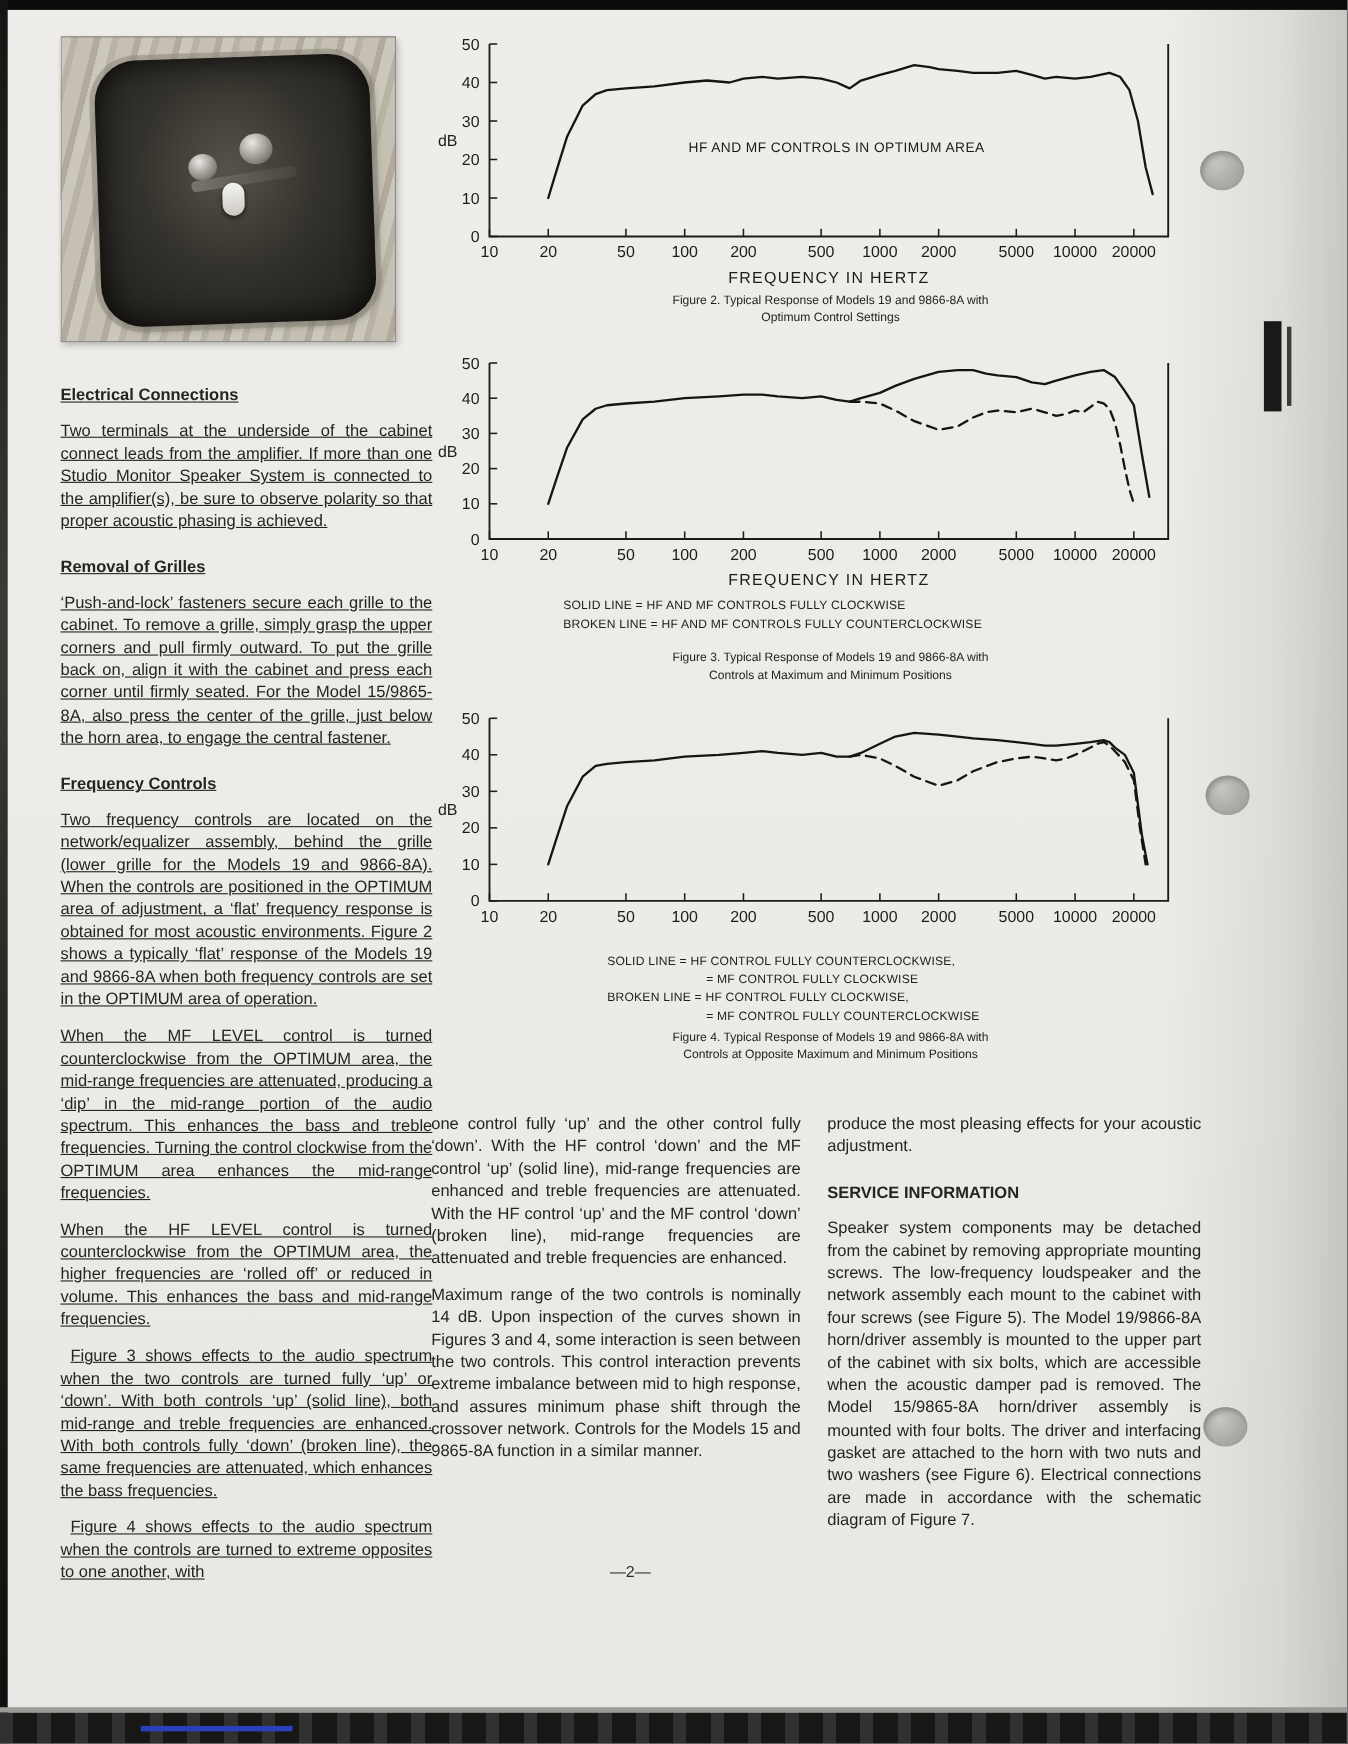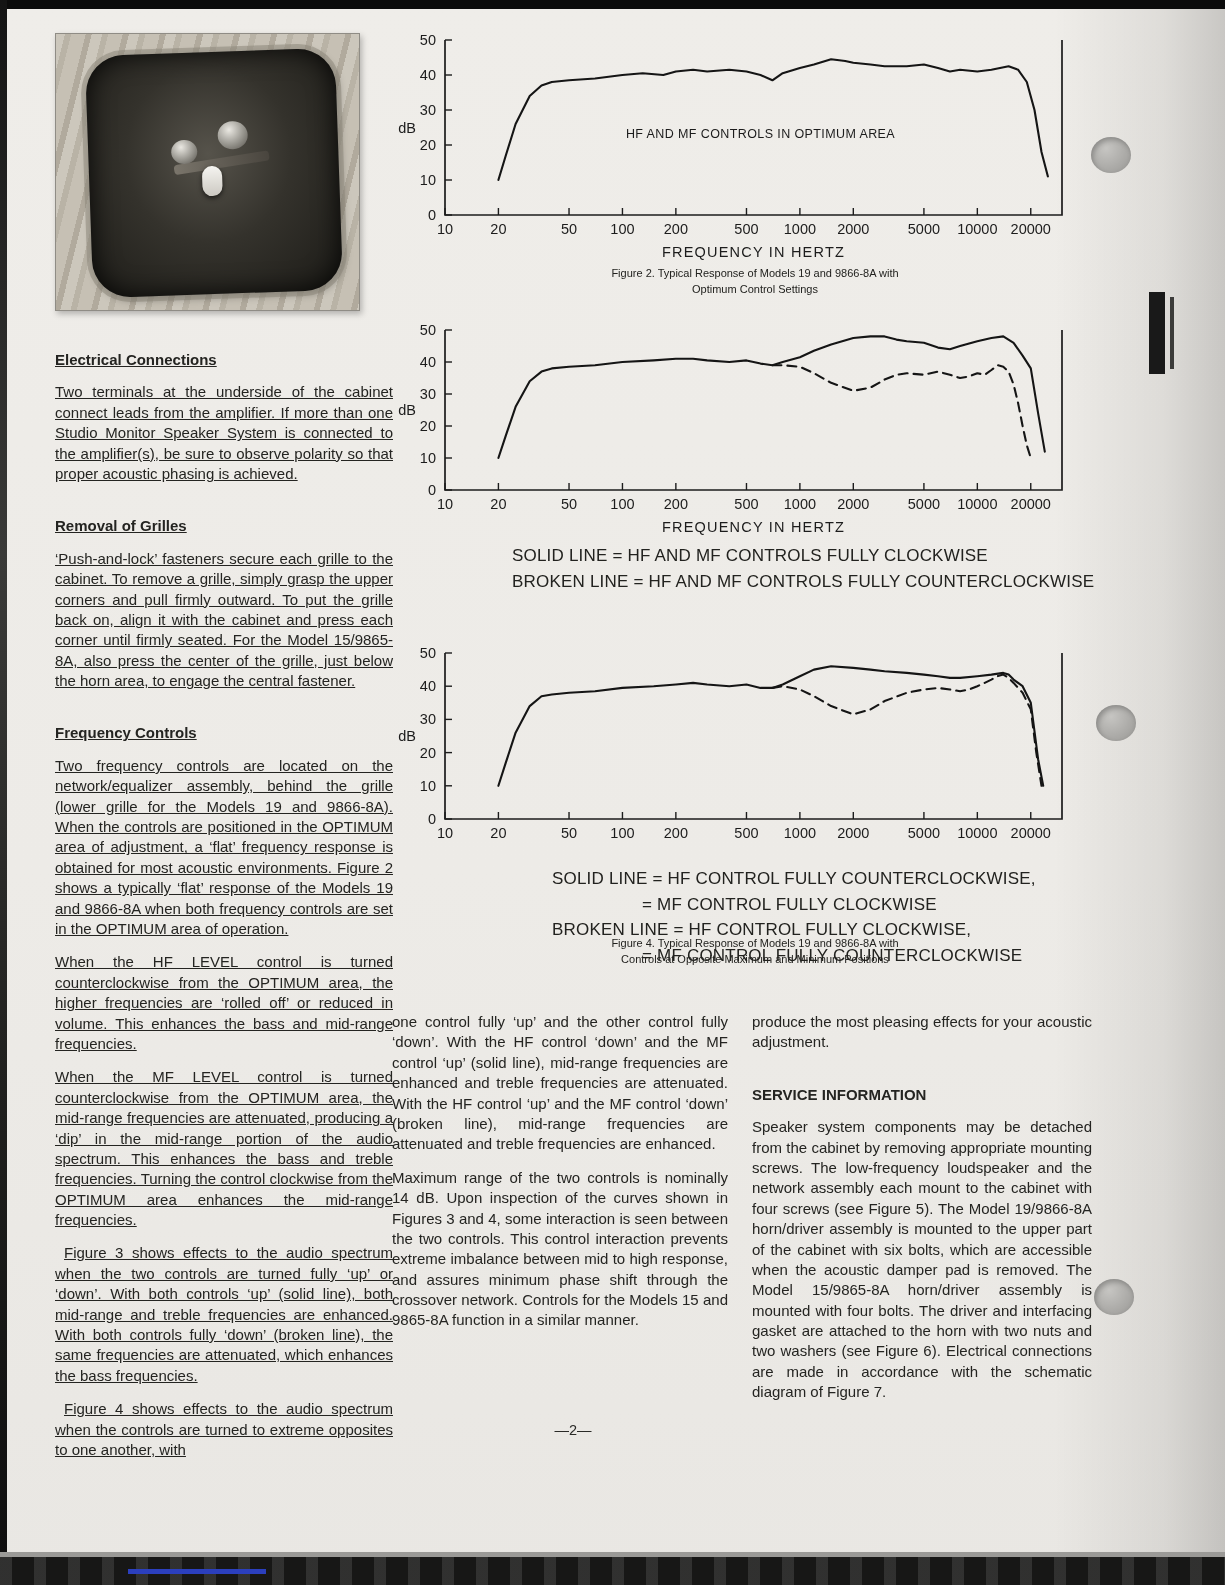--- a/index.html
+++ b/index.html
@@ -35,28 +35,28 @@
     background:linear-gradient(90deg,#7a756b,#49453e);transform:rotate(-7deg);}
   .screw{position:absolute;border-radius:50%;
     background:radial-gradient(circle at 38% 30%, #eae8e2, #8f8d86 60%, #534f49);}
   .s1{left:33%;top:36%;width:26px;height:24px;}
   .s2{left:52%;top:29%;width:30px;height:28px;}
   .t-btn{position:absolute;left:45%;top:47%;width:20px;height:30px;border-radius:10px;
     background:linear-gradient(180deg,#f5f4f0,#ccc9c2);box-shadow:0 2px 5px rgba(0,0,0,.65);}
   
   .chart{position:absolute;overflow:visible;}
   .caption{position:absolute;text-align:center;font-size:11px;line-height:1.42;color:#22221f;}
-  .legend{position:absolute;font-size:17px;line-height:1.5;letter-spacing:.2px;color:#22221f;}
+  .legend{position:absolute;font-size:11px;line-height:1.5;letter-spacing:.2px;color:#22221f;}
   .legend .cont{margin-left:90px;}
   
   .col{position:absolute;font-size:15px;line-height:1.36;text-align:justify;color:#242421;}
   .col p{margin:0 0 13px 0;}
   .col p.ind{text-indent:9px;}
   .col h3{font-size:15px;font-weight:bold;margin:0 0 12px 0;text-align:left;}
-  .col h3.mt{margin-top:32px;}
+  .col h3.mt{margin-top:22px;}
   .page-number{position:absolute;text-align:center;font-size:14.5px;color:#2a2a27;}
 </style>
 </head>
 <body>
 
 <div class="page">
 
   <div class="scan-top"></div>
   <div class="scan-left"></div>
   <div class="hole" style="left:1091px;top:137px;"></div>
@@ -157,20 +157,24 @@
       <text x="587.3369144770403" y="187" text-anchor="middle" font-size="14.5" fill="#1c1c1c">10000</text>
       <line x1="640.7533741626405" y1="168" x2="640.7533741626405" y2="161" stroke="#1c1c1c" stroke-width="1.4"></line>
       <text x="640.7533741626405" y="187" text-anchor="middle" font-size="14.5" fill="#1c1c1c">20000</text>
       <text x="363.5" y="210" text-anchor="middle" font-size="14.5" letter-spacing="1.2" fill="#1c1c1c">FREQUENCY IN HERTZ</text>
       <polyline points="108.4,136.0 115.8,113.6 125.6,84.8 139.7,59.2 151.5,49.6 161.8,46.4 179.0,44.8 205.0,43.2 232.4,40.0 263.7,38.4 285.9,36.8 303.1,36.8 317.1,38.4 339.3,40.0 356.5,38.4 370.5,41.6 382.4,43.2 392.7,40.0 409.9,35.2 423.9,28.8 441.1,22.4 463.3,16.0 480.5,14.4 494.6,14.4 506.4,17.6 516.7,19.2 533.9,20.8 548.0,25.6 559.9,27.2 570.1,24.0 587.3,19.2 601.4,16.0 613.3,14.4 623.6,20.8 632.6,33.6 640.8,46.4 648.1,91.2 654.8,129.6" fill="none" stroke="#151515" stroke-width="2.1" stroke-linejoin="round" stroke-linecap="round"></polyline>
       <polyline points="382.4,43.2 392.7,43.2 409.9,44.8 423.9,51.2 441.1,60.8 463.3,68.8 480.5,65.6 494.6,57.6 506.4,52.8 516.7,51.2 533.9,52.8 548.0,49.6 559.9,52.8 570.1,56.0 579.2,54.4 587.3,51.2 594.7,52.8 601.4,48.0 607.6,43.2 613.3,44.8 618.6,49.6 623.6,62.4 628.2,81.6 632.6,104.0 636.8,123.2 640.8,136.0" fill="none" stroke="#151515" stroke-width="2.1" stroke-linejoin="round" stroke-linecap="round" stroke-dasharray="9,6"></polyline>
     </svg>
   <div class="legend" style="left:512px;top:543px;">
     <div>SOLID LINE = HF AND MF CONTROLS FULLY CLOCKWISE</div>
     <div>BROKEN LINE = HF AND MF CONTROLS FULLY COUNTERCLOCKWISE</div>
+  </div>
+  <div class="caption" style="left:425px;top:591px;width:660px;">
+    <div>Figure 3. Typical Response of Models 19 and 9866-8A with</div>
+    <div>Controls at Maximum and Minimum Positions</div>
   </div>
 
   <svg class="chart" width="700" height="208" style="left:390px;top:645px;">
       <path d="M55 8 L55 174 L672 174 L672 8" fill="none" stroke="#1c1c1c" stroke-width="1.7"></path>
       <line x1="55" y1="174" x2="62" y2="174" stroke="#1c1c1c" stroke-width="1.4"></line>
       <text x="46" y="179" text-anchor="end" font-size="14.5" fill="#1c1c1c">0</text>
       <line x1="55" y1="140.8" x2="62" y2="140.8" stroke="#1c1c1c" stroke-width="1.4"></line>
       <text x="46" y="145.8" text-anchor="end" font-size="14.5" fill="#1c1c1c">10</text>
       <line x1="55" y1="107.6" x2="62" y2="107.6" stroke="#1c1c1c" stroke-width="1.4"></line>
       <text x="46" y="112.6" text-anchor="end" font-size="14.5" fill="#1c1c1c">20</text>
@@ -217,22 +221,22 @@
     <div>Controls at Opposite Maximum and Minimum Positions</div>
   </div>
 
   <div class="col" style="left:55px;top:350px;width:338px;text-decoration:underline;">
     <h3>Electrical Connections</h3>
     <p>Two terminals at the underside of the cabinet connect leads from the amplifier. If more than one Studio Monitor Speaker System is connected to the amplifier(s), be sure to observe polarity so that proper acoustic phasing is achieved.</p>
     <h3 class="mt">Removal of Grilles</h3>
     <p>‘Push-and-lock’ fasteners secure each grille to the cabinet. To remove a grille, simply grasp the upper corners and pull firmly outward. To put the grille back on, align it with the cabinet and press each corner until firmly seated. For the Model 15/9865-8A, also press the center of the grille, just below the horn area, to engage the central fastener.</p>
     <h3 class="mt">Frequency Controls</h3>
     <p>Two frequency controls are located on the network/equalizer assembly, behind the grille (lower grille for the Models 19 and 9866-8A). When the controls are positioned in the OPTIMUM area of adjustment, a ‘flat’ frequency response is obtained for most acoustic environments. Figure 2 shows a typically ‘flat’ response of the Models 19 and 9866-8A when both frequency controls are set in the OPTIMUM area of operation.</p>
+    <p>When the MF LEVEL control is turned counterclockwise from the OPTIMUM area, the mid-range frequencies are attenuated, producing a ‘dip’ in the mid-range portion of the audio spectrum. This enhances the bass and treble frequencies. Turning the control clockwise from the OPTIMUM area enhances the mid-range frequencies.</p>
     <p>When the HF LEVEL control is turned counterclockwise from the OPTIMUM area, the higher frequencies are ‘rolled off’ or reduced in volume. This enhances the bass and mid-range frequencies.</p>
-    <p>When the MF LEVEL control is turned counterclockwise from the OPTIMUM area, the mid-range frequencies are attenuated, producing a ‘dip’ in the mid-range portion of the audio spectrum. This enhances the bass and treble frequencies. Turning the control clockwise from the OPTIMUM area enhances the mid-range frequencies.</p>
     <p class="ind">Figure 3 shows effects to the audio spectrum when the two controls are turned fully ‘up’ or ‘down’. With both controls ‘up’ (solid line), both mid-range and treble frequencies are enhanced. With both controls fully ‘down’ (broken line), the same frequencies are attenuated, which enhances the bass frequencies.</p>
     <p class="ind">Figure 4 shows effects to the audio spectrum when the controls are turned to extreme opposites to one another, with</p>
   </div>
 
   <div class="col" style="left:392px;top:1012px;width:336px;">
     <p>one control fully ‘up’ and the other control fully ‘down’. With the HF control ‘down’ and the MF control ‘up’ (solid line), mid-range frequencies are enhanced and treble frequencies are attenuated. With the HF control ‘up’ and the MF control ‘down’ (broken line), mid-range frequencies are attenuated and treble frequencies are enhanced.</p>
     <p>Maximum range of the two controls is nominally 14 dB. Upon inspection of the curves shown in Figures 3 and 4, some interaction is seen between the two controls. This control interaction prevents extreme imbalance between mid to high response, and assures minimum phase shift through the crossover network. Controls for the Models 15 and 9865-8A function in a similar manner.</p>
   </div>
 
   <div class="col" style="left:752px;top:1012px;width:340px;">

